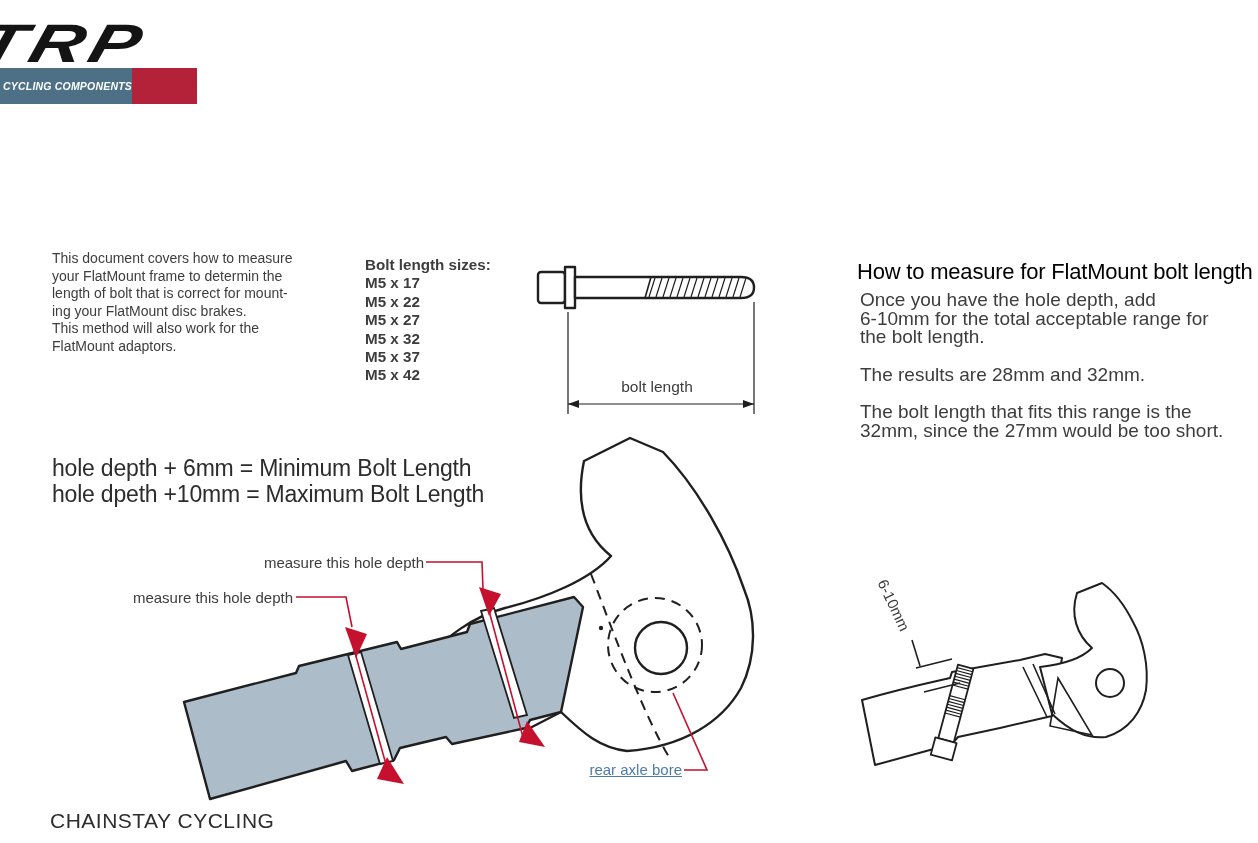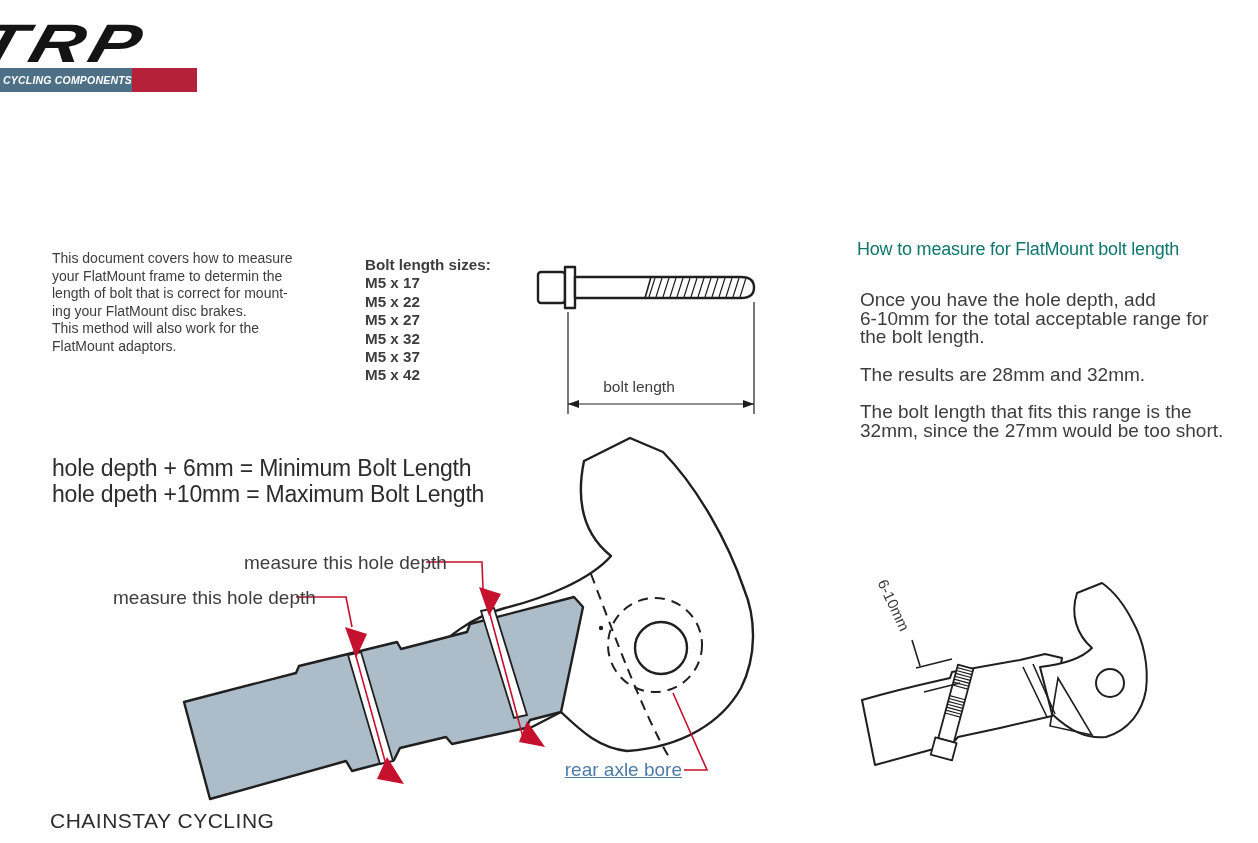--- a/index.html
+++ b/index.html
@@ -8,38 +8,38 @@
     font-family:"Liberation Sans","DejaVu Sans",sans-serif;color:var(--text,#3d3d3d);
   }
   .abs{position:absolute;}
   .preline{white-space:pre-line;}
   
   .trp-word{
     left:-12px;top:16px;font-size:54px;font-weight:700;font-style:italic;
     color:#141414;letter-spacing:4px;line-height:1;
     transform:skewX(-16deg) scaleX(1.38);transform-origin:0 0;
   }
-  .logo-bar{left:0;top:68px;width:197px;height:24px;display:flex;}
+  .logo-bar{left:0;top:68px;width:197px;height:36px;display:flex;}
   .logo-bar .blue{background:var(--logo_blue);flex:0 0 132px;display:flex;align-items:center;}
   .logo-bar .blue span{
     color:#fff;font-size:10.5px;font-weight:700;font-style:italic;letter-spacing:.2px;padding-left:3px;white-space:nowrap;
   }
   .logo-bar .red{background:var(--logo_red);flex:1;}
   
   .intro{left:52px;top:250px;width:310px;font-size:14px;line-height:17.5px;}
   .sizes{left:365px;top:256px;font-size:15.2px;line-height:18.4px;font-weight:bold;}
   .formula{left:52px;top:456px;font-size:23px;line-height:25.5px;color:#2c2c2c;letter-spacing:-0.2px;}
-  .r-heading{left:857px;top:239px;font-size:18px;color:#0f766e;letter-spacing:-0.2px;white-space:nowrap;}
+  .r-heading{left:857px;top:259px;font-size:22px;color:#000000;letter-spacing:-0.2px;white-space:nowrap;}
   .r-body{left:860px;top:291px;width:370px;font-size:19px;line-height:18.6px;}
   .r-body p{margin:0 0 19px 0;}
-  .lbl{font-size:19px;line-height:16px;white-space:nowrap;}
+  .lbl{font-size:15px;line-height:16px;white-space:nowrap;}
   .lbl-upper{left:244px;top:555px;width:180px;text-align:right;}
   .lbl-lower{left:113px;top:590px;width:180px;text-align:right;}
   .lbl-axle{left:562px;top:762px;width:120px;text-align:right;color:var(--axle_label_blue);text-decoration:underline;}
-  .lbl-boltlen{left:579px;top:379px;width:120px;text-align:center;font-size:15.5px;}
+  .lbl-boltlen{left:597px;top:379px;width:120px;text-align:center;font-size:15.5px;}
   .lbl-range{left:889px;top:577px;font-size:15px;transform:rotate(65deg);transform-origin:0 0;}
   .caption{left:50px;top:809px;font-size:21px;color:#2d2d2d;letter-spacing:.5px;}
   
   svg.art{position:absolute;left:0;top:0;}
   .ln{stroke:var(--line);stroke-width:2.4;fill:#fff;stroke-linejoin:round;}
   .tube{stroke:var(--line);stroke-width:2.4;fill:var(--tube_fill);stroke-linejoin:round;}
   .slot{stroke:var(--line);stroke-width:1.8;fill:#fff;}
   .thin{stroke:var(--line);stroke-width:1.2;fill:none;}
   .thin2{stroke:var(--line);stroke-width:1.6;fill:none;}
   .dashed{stroke:var(--line);stroke-width:2;fill:none;stroke-dasharray:10 7;}

